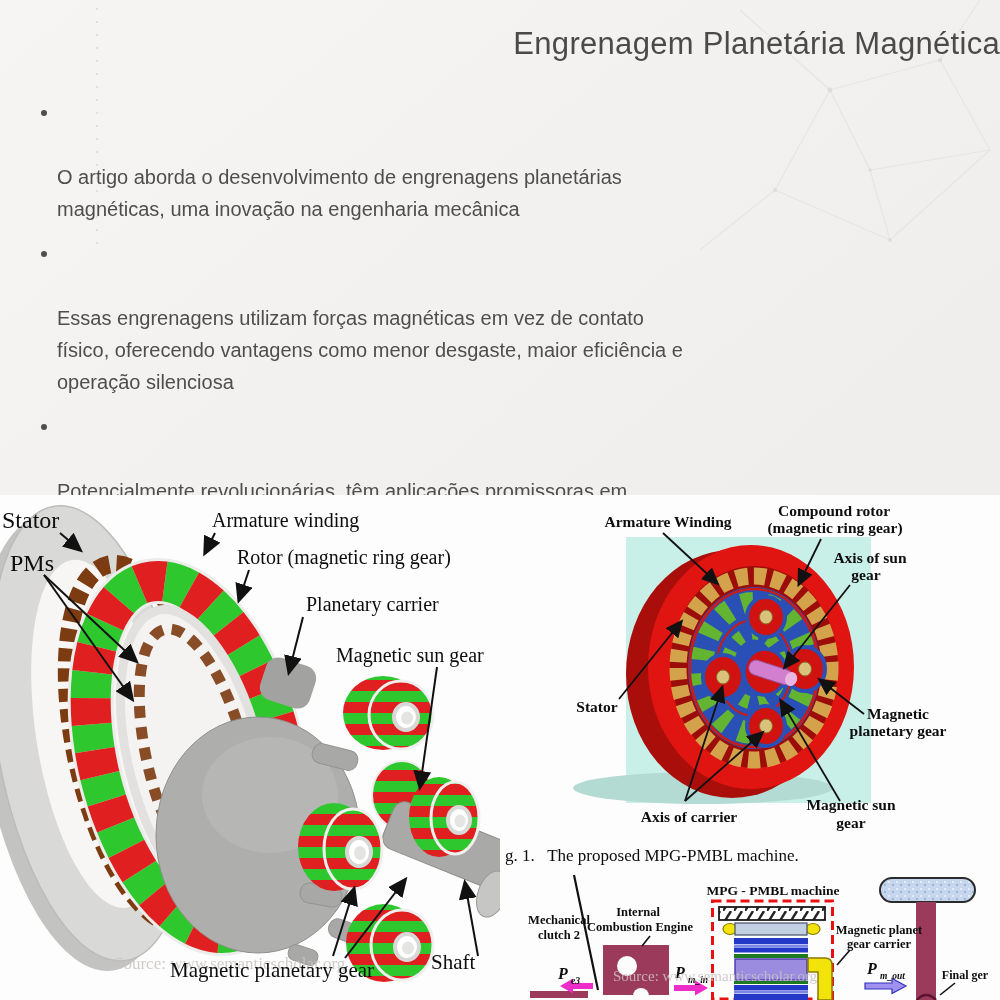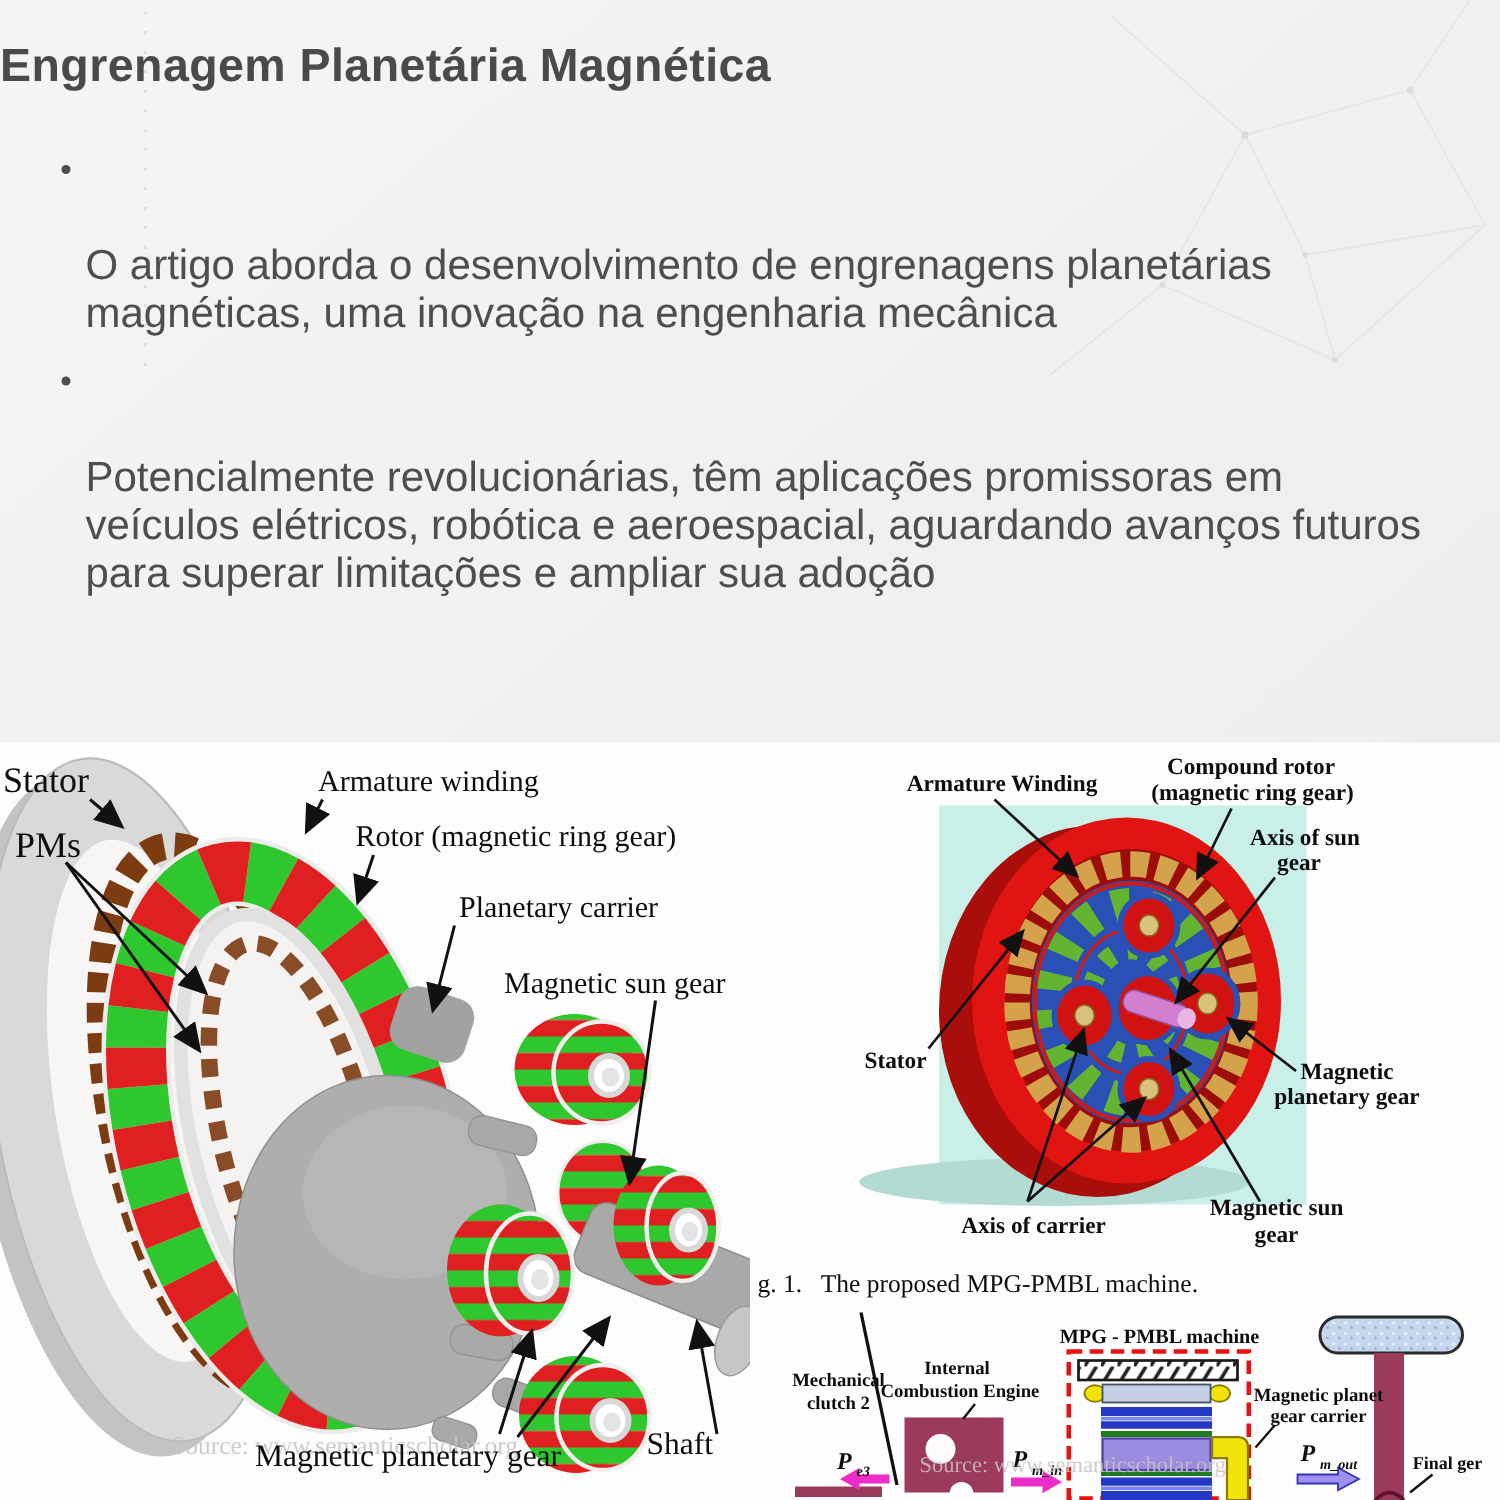--- a/index.html
+++ b/index.html
@@ -3,26 +3,26 @@
 <meta charset="utf-8">
 <style>
   html,body{margin:0;padding:0;}
   body{
     width:1000px;height:1000px;position:relative;overflow:hidden;
     background:linear-gradient(140deg,#f6f5f4 0%,#f1efee 55%,#edebe9 100%);
     font-family:"Liberation Sans",sans-serif;
   }
   .deco{position:absolute;pointer-events:none;}
   .slide-title{
-    position:absolute;top:26px;left:0;width:1000px;text-align:left;
-    font-size:31px;font-weight:bold;color:#4b4a49;letter-spacing:.3px;
+    position:absolute;top:26px;left:0;width:1000px;text-align:right;
+    font-size:31px;font-weight:normal;color:#4b4a49;letter-spacing:.3px;
   }
   .bullets{position:absolute;top:97px;left:40px;width:910px;}
   .bullet{position:relative;padding-left:17px;margin-bottom:13px;
-    font-size:28px;line-height:32px;color:#4f4e4d;white-space:pre-line;}
+    font-size:20px;line-height:32px;color:#4f4e4d;white-space:pre-line;}
   .bullet .dot{position:absolute;left:1px;top:13px;width:6px;height:6px;
     border-radius:50%;background:#4f4e4d;}
   .figures{position:absolute;top:495px;left:0;width:1000px;height:505px;background:#fdfdfd;}
   svg text{font-family:"Liberation Serif",serif;fill:#0d0d0d;}
   .wm{fill:#c9c3c1;opacity:.85;}
   .blk{font-weight:bold;}
 </style>
 </head>
 <body>
 
@@ -42,20 +42,26 @@
 <div class="deco" style="left:96px;top:8px;width:2px;height:245px;opacity:.65;
      background:repeating-linear-gradient(#d6d3d0 0 2px,transparent 2px 13px);"></div>
 
 <div class="slide-title">Engrenagem Planetária Magnética</div>
 
 <div class="bullets">
   <div class="bullet">
     <span class="dot"></span>
     <span>O artigo aborda o desenvolvimento de engrenagens planetárias
 magnéticas, uma inovação na engenharia mecânica</span>
+  </div>
+  <div class="bullet">
+    <span class="dot"></span>
+    <span>Essas engrenagens utilizam forças magnéticas em vez de contato
+físico, oferecendo vantagens como menor desgaste, maior eficiência e
+operação silenciosa</span>
   </div>
   <div class="bullet">
     <span class="dot"></span>
     <span>Potencialmente revolucionárias, têm aplicações promissoras em
 veículos elétricos, robótica e aeroespacial, aguardando avanços futuros
 para superar limitações e ampliar sua adoção</span>
   </div>
 </div>
 
 <div class="figures">

